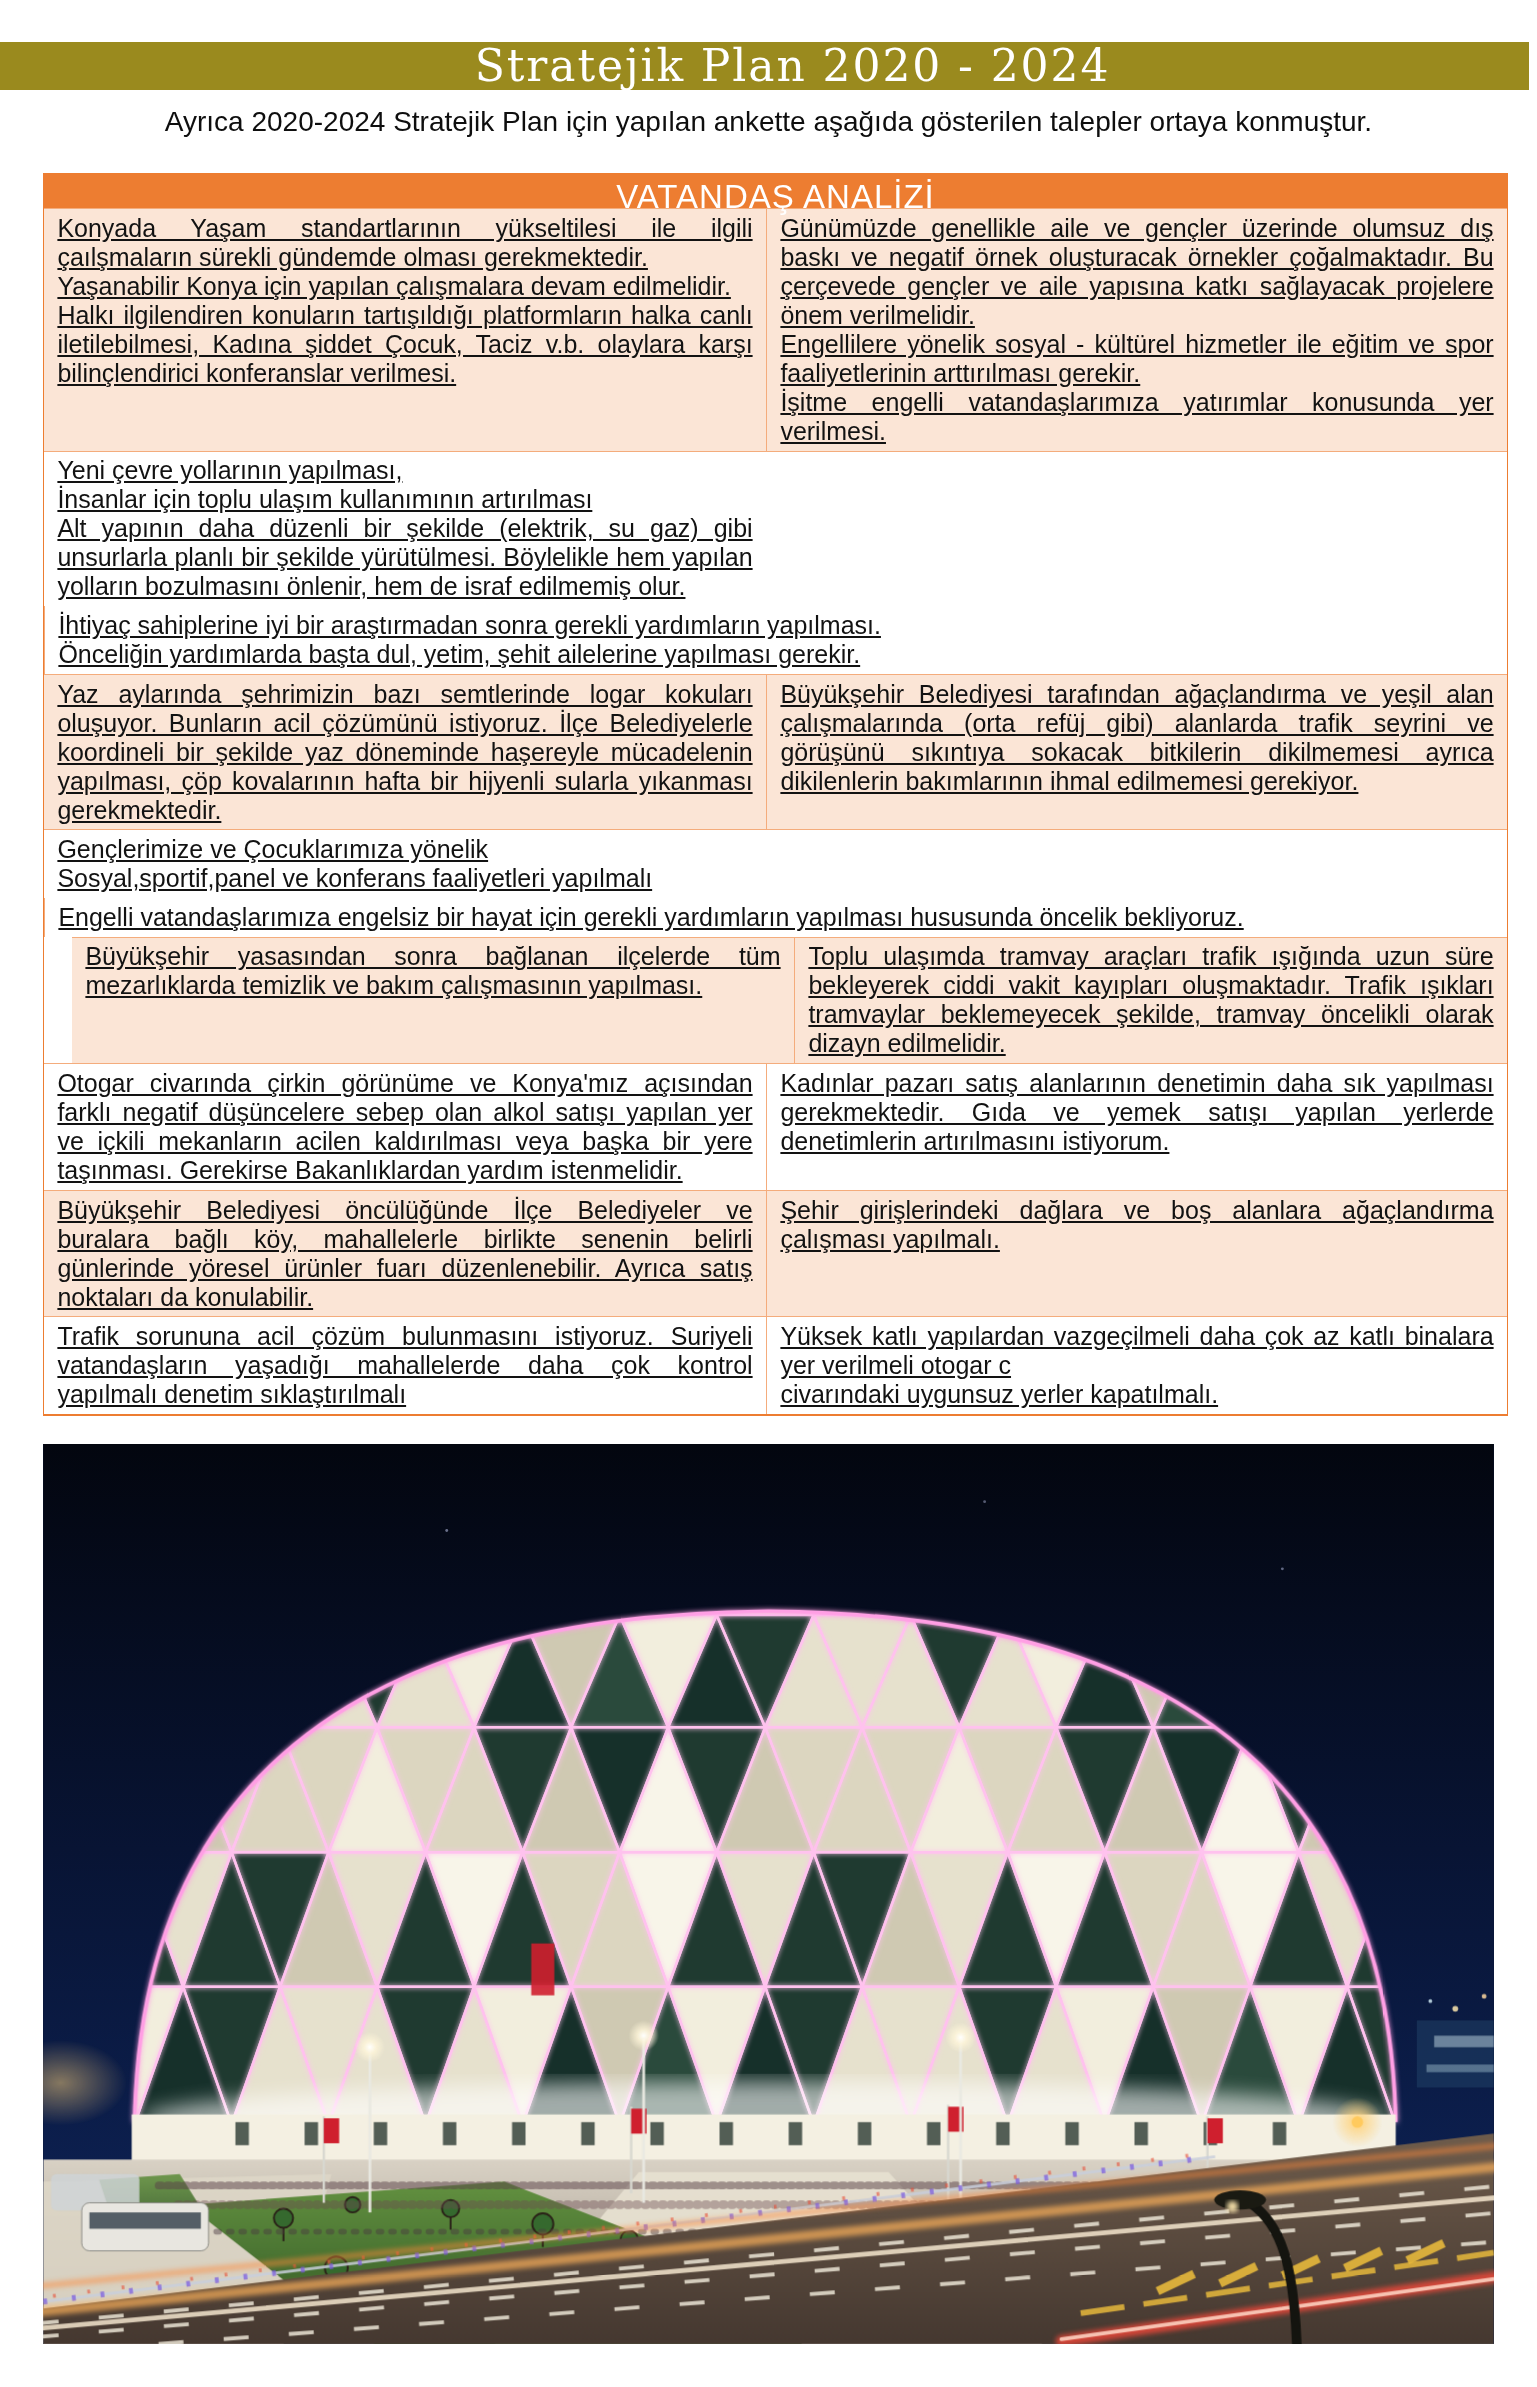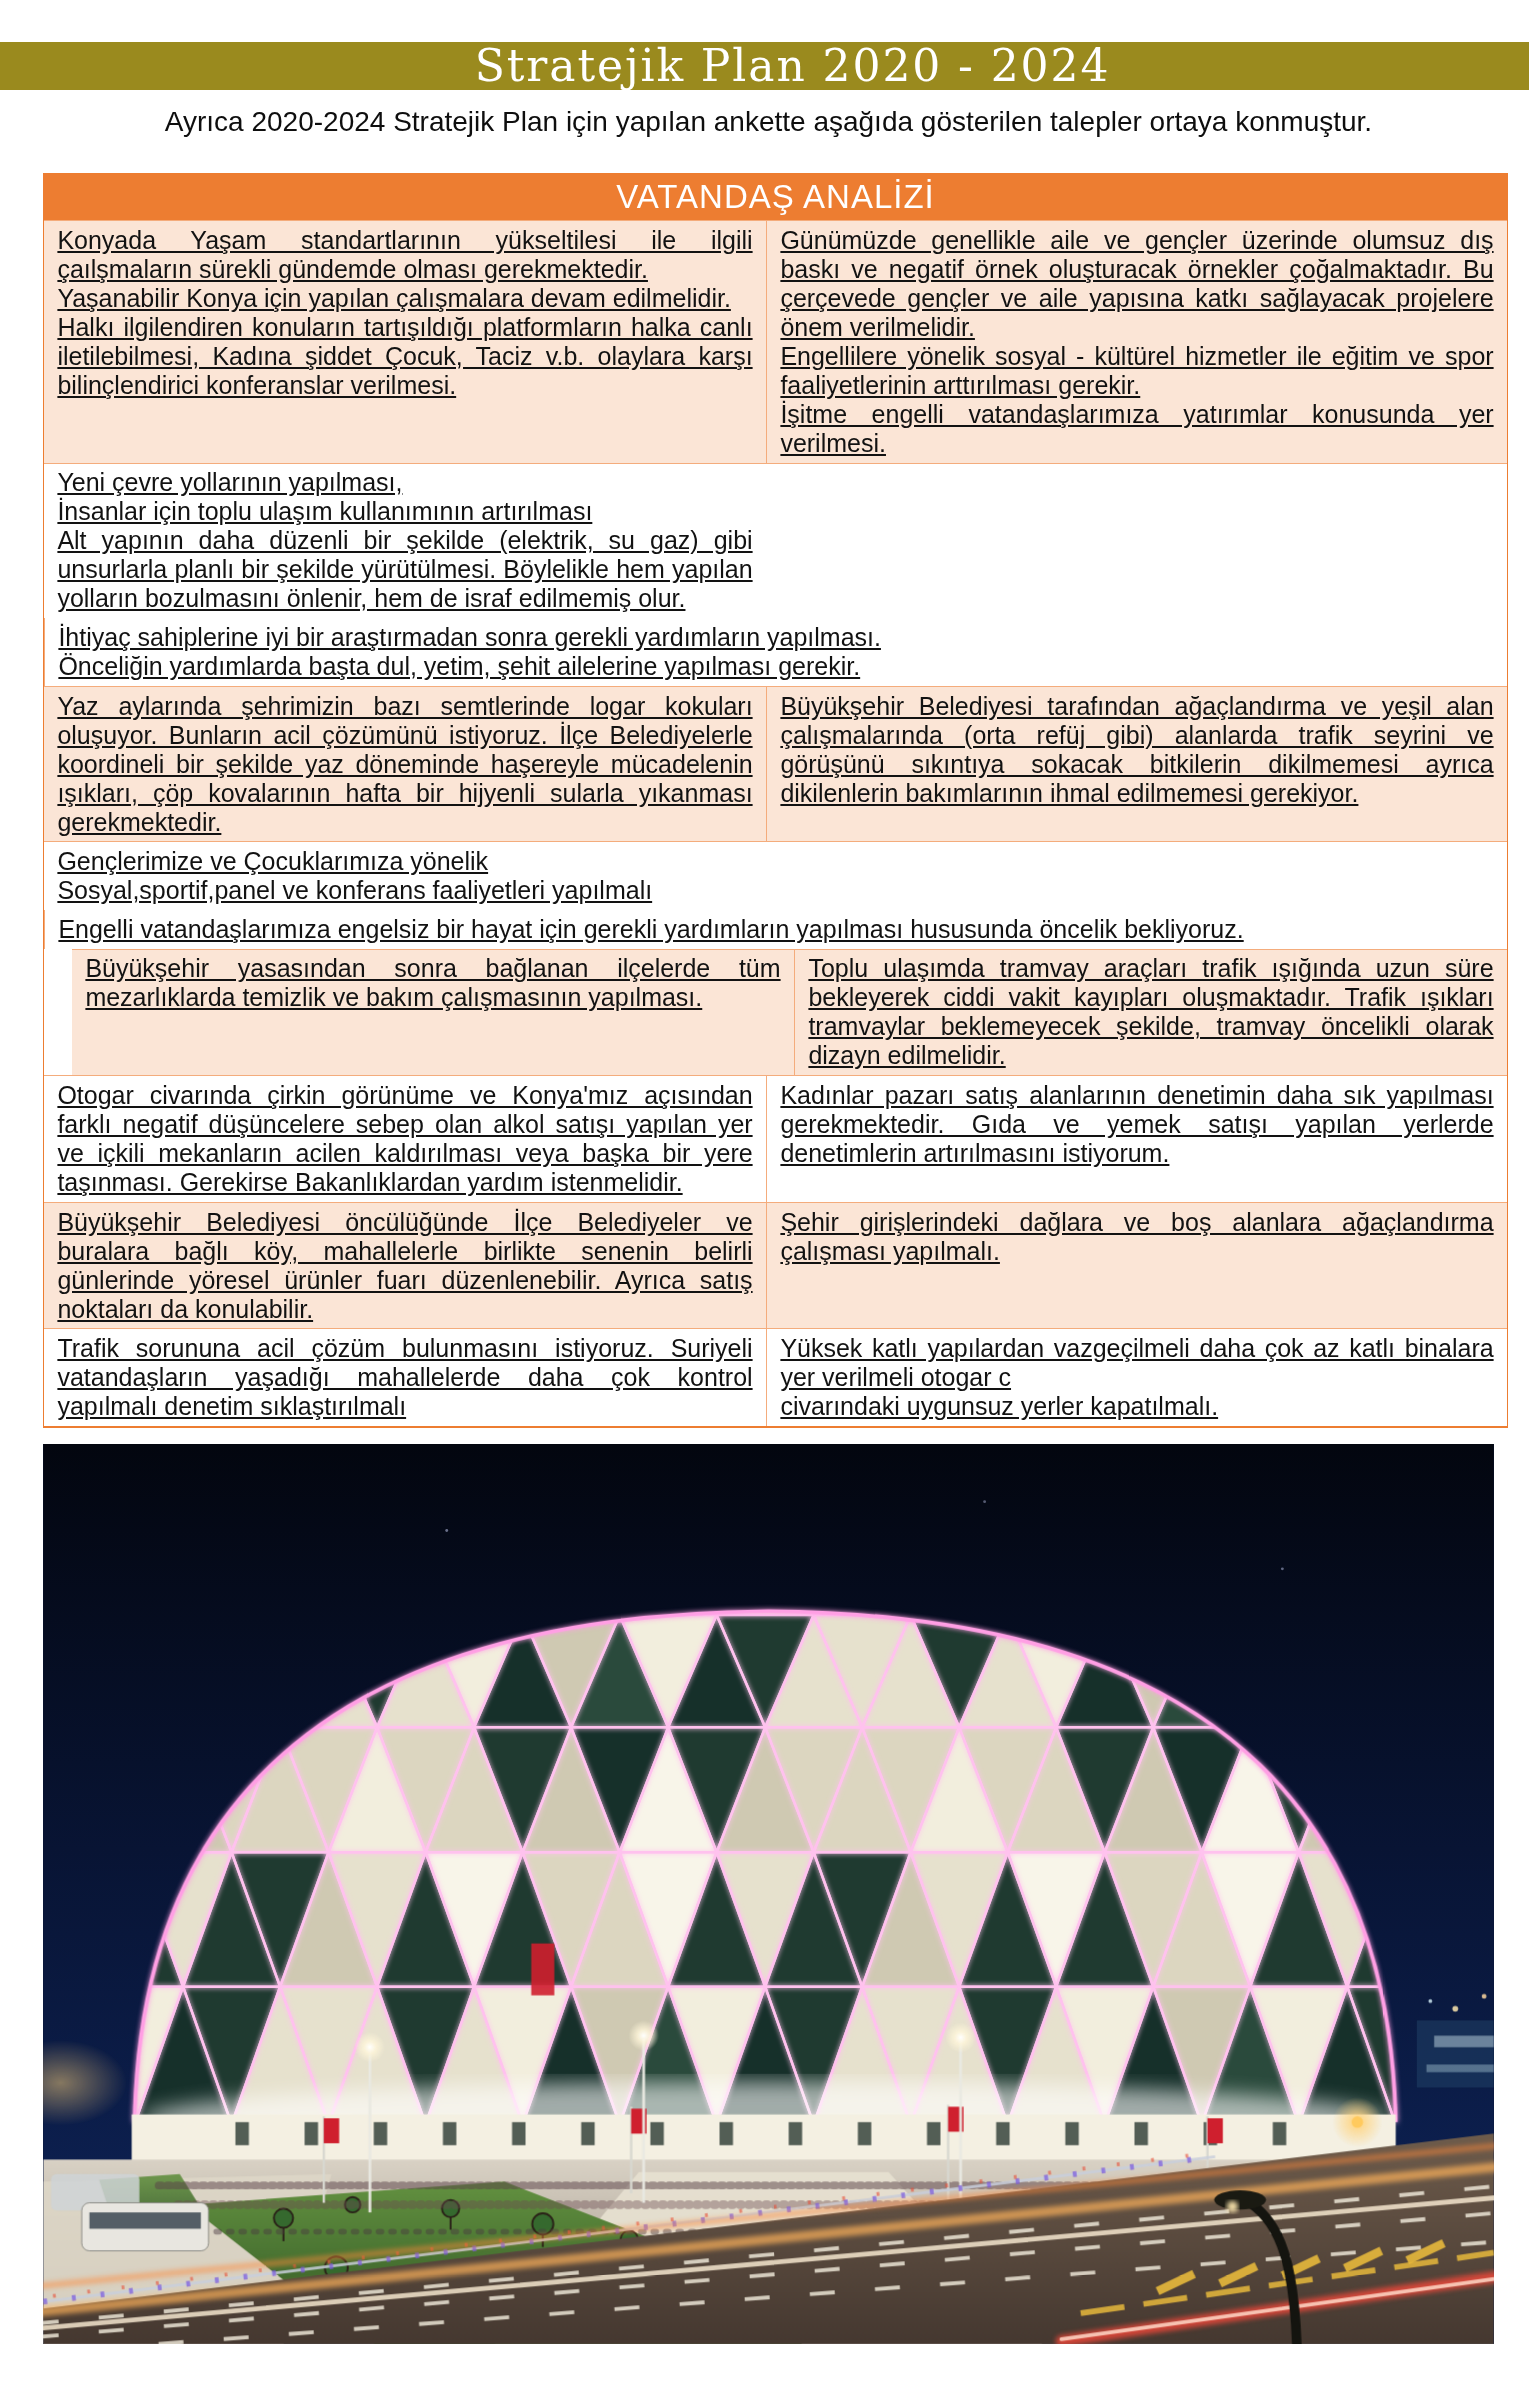--- a/index.html
+++ b/index.html
@@ -21,21 +21,21 @@
     position:absolute;left:0;top:104px;width:1537px;text-align:center;
     font-size:28px;line-height:35px;color:#0e0e0e;
   }
   .analysis-table{
     position:absolute;left:43px;top:173px;width:1465px;
     border:1.9px solid #ED7D31;border-bottom-width:2.9px;background:#fff;
     box-sizing:border-box;
   }
   .t-header{
     background:#ED7D31;color:#ffffff;text-align:center;
-    font-size:33px;line-height:46px;height:46px;letter-spacing:1px;
+    font-size:33px;line-height:46px;height:34px;letter-spacing:1px;
   }
   .t-row{display:flex;border-top:1.9px solid #F4AC7C;box-sizing:border-box;text-decoration:underline;}
   .t-row.shade{background:#FBE5D6;}
   .t-cell{
     box-sizing:border-box;padding:4.8px 13.4px 4.8px 13.4px;
     font-size:25px;line-height:29px;text-align:justify;color:#121212;
   }
   .t-cell.c-left{width:722px;}
   .t-cell.c-right{flex:1;border-left:1.9px solid #F4AC7C;}
   .row-1{min-height:240px;} .row-2{min-height:219px;flex-direction:column;} .row-3{min-height:144px;}
@@ -61,21 +61,21 @@
 
   <div class="t-row shade row-1">
     <div class="t-cell c-left">Konyada Yaşam standartlarının yükseltilesi ile ilgili çaılşmaların sürekli gündemde olması gerekmektedir.<br>Yaşanabilir Konya için yapılan çalışmalara devam edilmelidir.<br>Halkı ilgilendiren konuların tartışıldığı platformların halka canlı iletilebilmesi, Kadına şiddet Çocuk, Taciz v.b. olaylara karşı bilinçlendirici konferanslar verilmesi.</div>
     <div class="t-cell c-right">Günümüzde genellikle aile ve gençler üzerinde olumsuz dış baskı ve negatif örnek oluşturacak örnekler çoğalmaktadır. Bu çerçevede gençler ve aile yapısına katkı sağlayacak projelere önem verilmelidir.<br> Engellilere yönelik sosyal - kültürel hizmetler ile eğitim ve spor faaliyetlerinin arttırılması gerekir.<br>İşitme engelli vatandaşlarımıza yatırımlar konusunda yer verilmesi.</div>
   </div>
   <div class="t-row row-2">
     <div class="t-cell c-left">Yeni çevre yollarının yapılması,<br> İnsanlar için toplu ulaşım kullanımının artırılması<br>Alt yapının daha düzenli bir şekilde (elektrik, su gaz) gibi unsurlarla planlı bir şekilde yürütülmesi. Böylelikle hem yapılan yolların bozulmasını önlenir, hem de israf edilmemiş olur.</div>
     <div class="t-cell c-right">İhtiyaç sahiplerine iyi bir araştırmadan sonra gerekli yardımların yapılması.<br>Önceliğin yardımlarda başta dul, yetim, şehit ailelerine yapılması gerekir.</div>
   </div>
   <div class="t-row shade row-3">
-    <div class="t-cell c-left">Yaz aylarında şehrimizin bazı semtlerinde logar kokuları oluşuyor. Bunların acil çözümünü istiyoruz. İlçe Belediyelerle koordineli bir şekilde yaz döneminde haşereyle mücadelenin ışıkları, çöp kovalarının hafta bir hijyenli sularla yıkanması gerekmektedir.</div>
+    <div class="t-cell c-left">Yaz aylarında şehrimizin bazı semtlerinde logar kokuları oluşuyor. Bunların acil çözümünü istiyoruz. İlçe Belediyelerle koordineli bir şekilde yaz döneminde haşereyle mücadelenin yapılması, çöp kovalarının hafta bir hijyenli sularla yıkanması gerekmektedir.</div>
     <div class="t-cell c-right">Büyükşehir Belediyesi tarafından ağaçlandırma ve yeşil alan çalışmalarında (orta refüj gibi) alanlarda trafik seyrini ve görüşünü sıkıntıya sokacak bitkilerin dikilmemesi ayrıca dikilenlerin bakımlarının ihmal edilmemesi gerekiyor.</div>
   </div>
   <div class="t-row row-4">
     <div class="t-cell c-left">Gençlerimize ve Çocuklarımıza yönelik<br>Sosyal,sportif,panel ve konferans faaliyetleri yapılmalı</div>
     <div class="t-cell c-right">Engelli vatandaşlarımıza engelsiz bir hayat için gerekli yardımların yapılması hususunda öncelik bekliyoruz.</div>
   </div>
   <div class="t-row shade row-5">
     <div class="t-cell c-left">Büyükşehir yasasından sonra bağlanan ilçelerde tüm mezarlıklarda temizlik ve bakım çalışmasının yapılması.</div>
     <div class="t-cell c-right">Toplu ulaşımda tramvay araçları trafik ışığında uzun süre bekleyerek ciddi vakit kayıpları oluşmaktadır. Trafik ışıkları tramvaylar beklemeyecek şekilde, tramvay öncelikli olarak dizayn edilmelidir.</div>
   </div>

